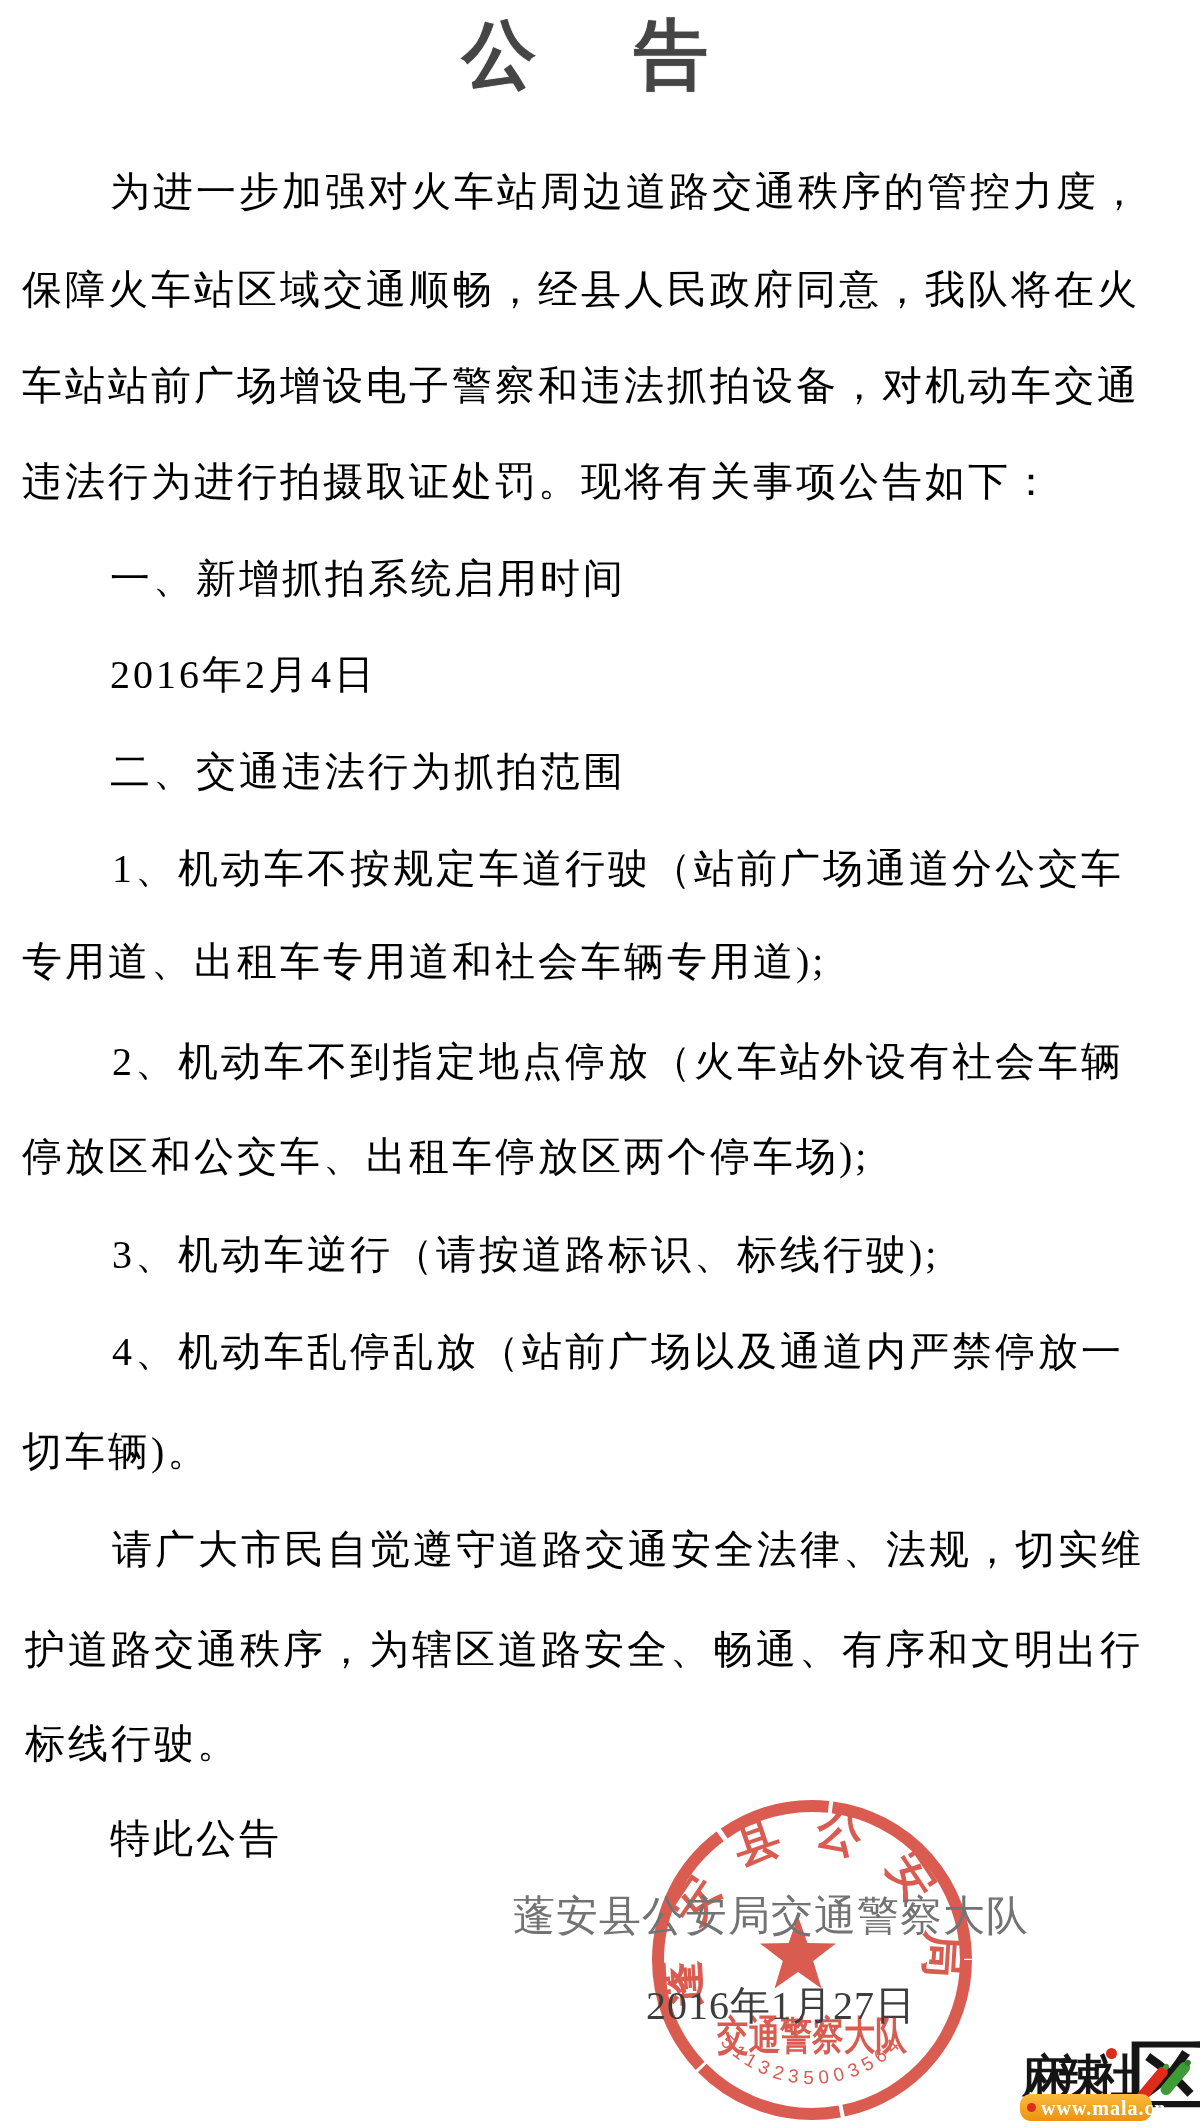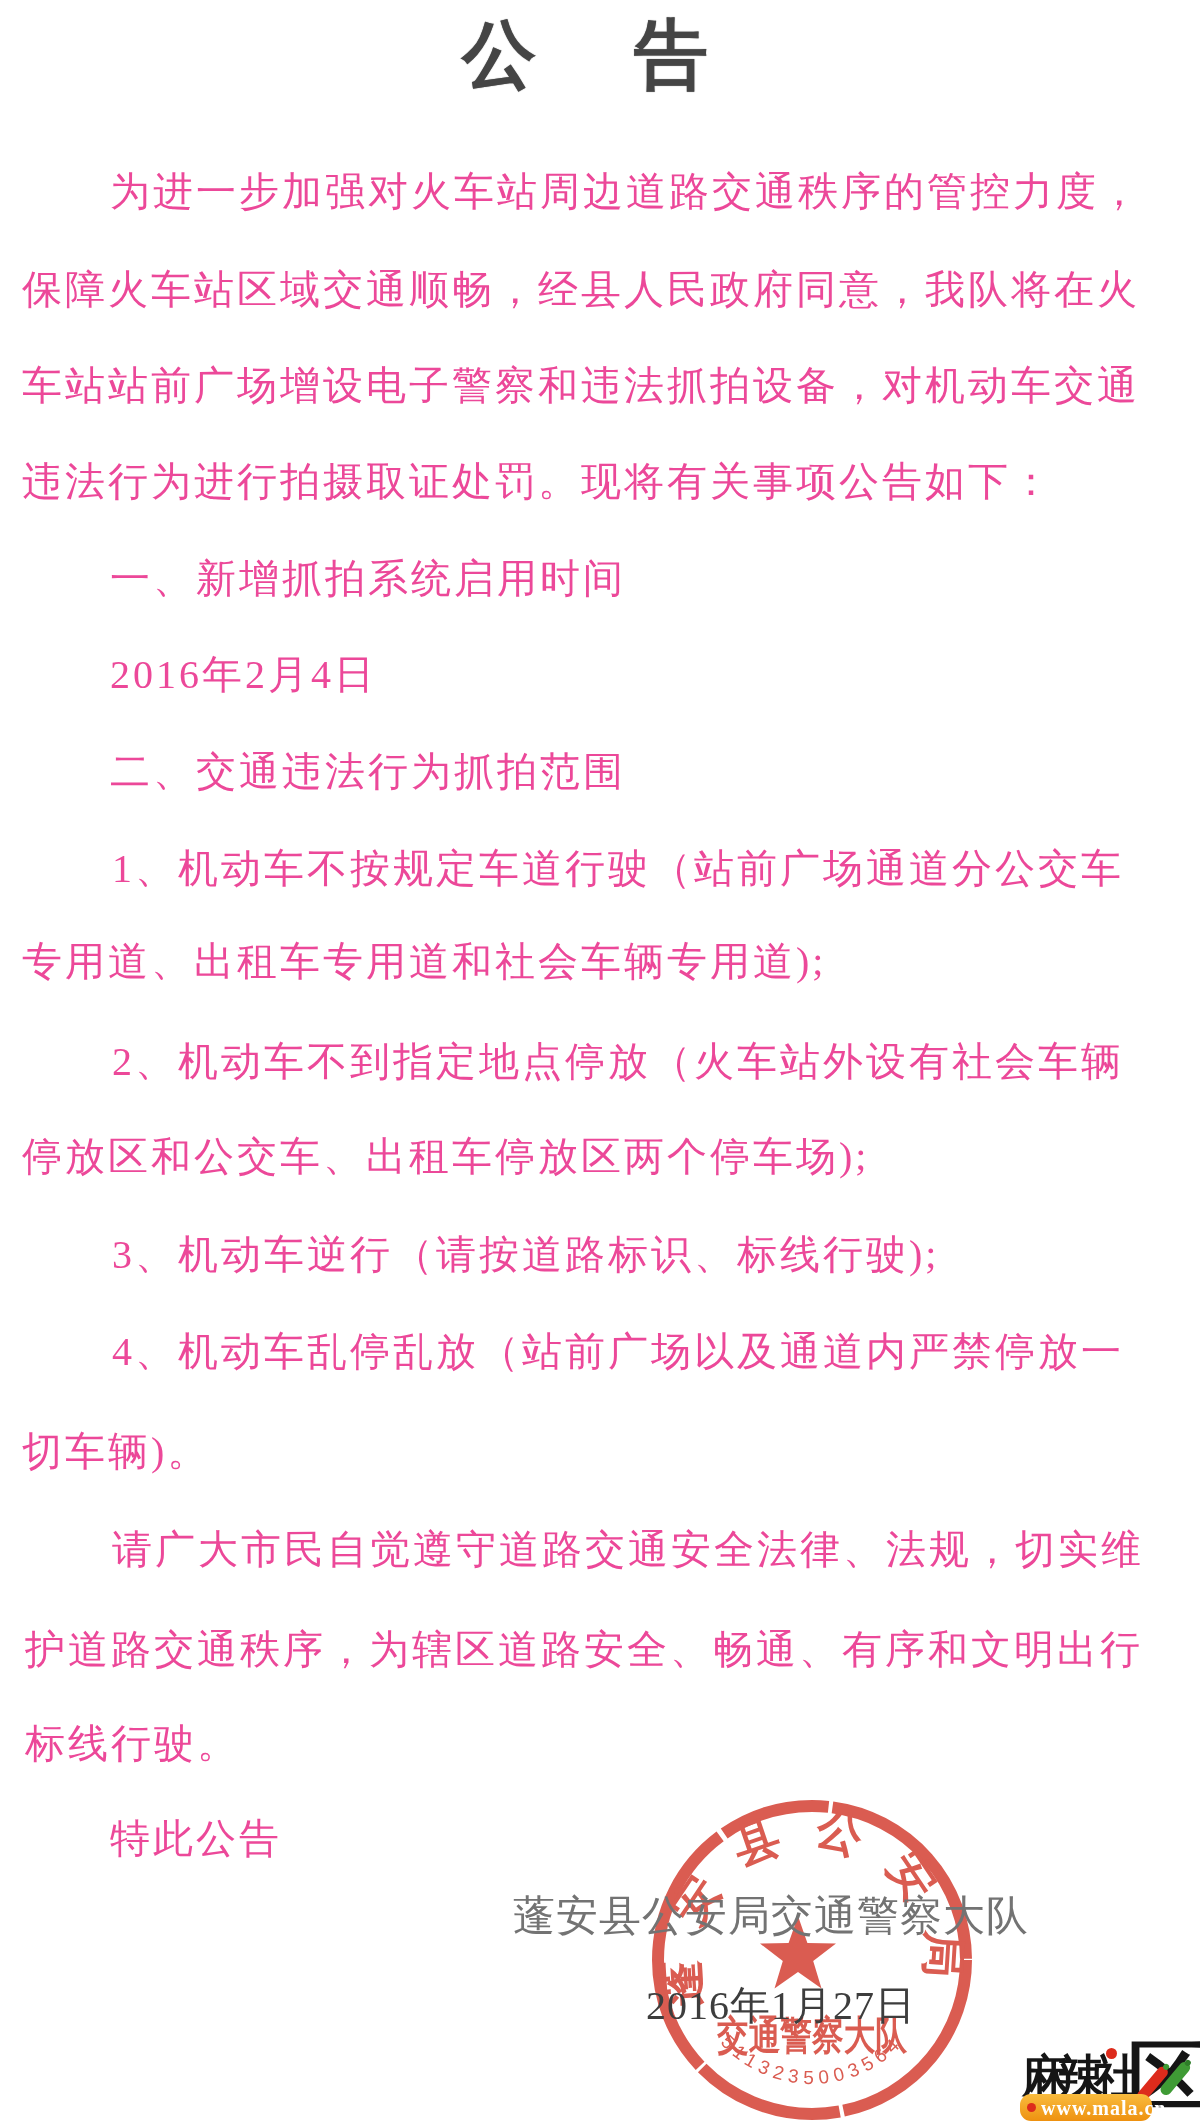--- a/index.html
+++ b/index.html
@@ -1,21 +1,21 @@
 <!DOCTYPE html>
 <html><head>
 <meta charset="utf-8">
 <style>
   html,body{margin:0;padding:0;background:#e8e8e8;}
   .page{position:relative;width:1200px;height:2128px;margin:0 auto;background:#ffffff;
         overflow:hidden;font-family:"Liberation Serif",serif;}
   .doc-title{position:absolute;left:462px;top:16px;font-size:74px;font-weight:bold;
         color:#454545;font-family:"Liberation Sans",sans-serif;letter-spacing:12px;
         line-height:1.05;white-space:pre;text-shadow:0 0 1px #5a5a5a;}
-  .bline{position:absolute;font-size:40px;letter-spacing:3px;color:#ec4899;
+  .bline{position:absolute;font-size:40px;letter-spacing:3px;color:#000000;
         line-height:1.08;white-space:pre;}
   .sig{position:absolute;left:513px;top:1888px;font-size:42px;letter-spacing:1px;
         color:#737373;white-space:pre;z-index:5;}
   .docdate{position:absolute;left:646px;top:1978px;font-size:40px;letter-spacing:1px;
         color:#3d3d3d;white-space:pre;z-index:5;text-align:right;}
   .stamp{position:absolute;left:645px;top:1793px;width:332px;height:335px;z-index:2;}
   .logo{position:absolute;left:1014px;top:2040px;width:186px;height:88px;z-index:6;
         font-family:Liberation Serif, serif;}
   .logo-main{position:absolute;left:8px;top:6px;font-size:46px;font-weight:900;
         letter-spacing:-10px;color:#151515;white-space:pre;}

